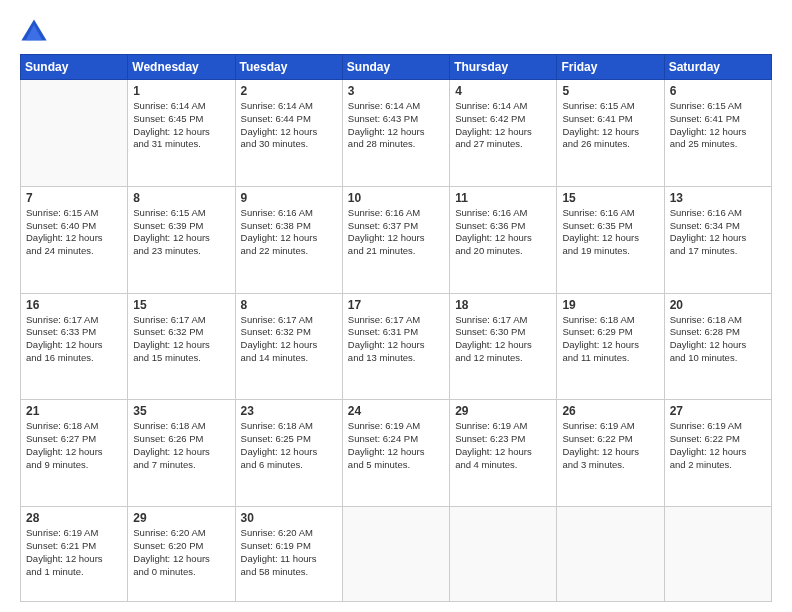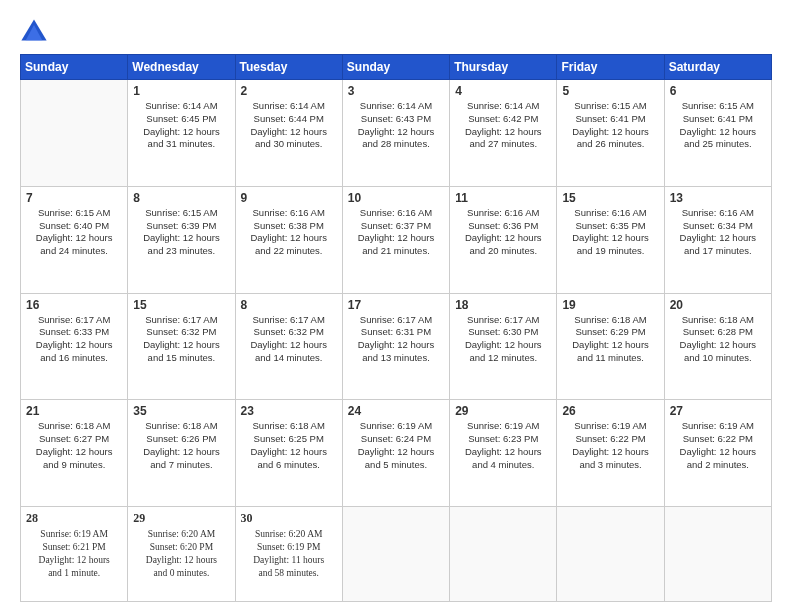--- a/index.html
+++ b/index.html
@@ -88,28 +88,26 @@
       font-size: 12px;
       font-weight: bold;
       color: #333;
       display: block;
       margin-bottom: 2px;
     }
     .cell-info {
       font-size: 9.5px;
       color: #333;
       line-height: 1.35;
-      text-align: center;
     }
     .empty-cell {
       background: #f9f9f9;
     }
     .last-row td {
       height: 78px;
-      font-family: Liberation Serif, serif;
     }
   </style>
 </head>
 <body>
 
 <div class="page">
   <div class="header">
     <div class="logo">
       <svg class="logo-icon" viewBox="0 0 40 40">
         <polygon points="20,2 38,32 2,32" fill="#2255cc"></polygon>

